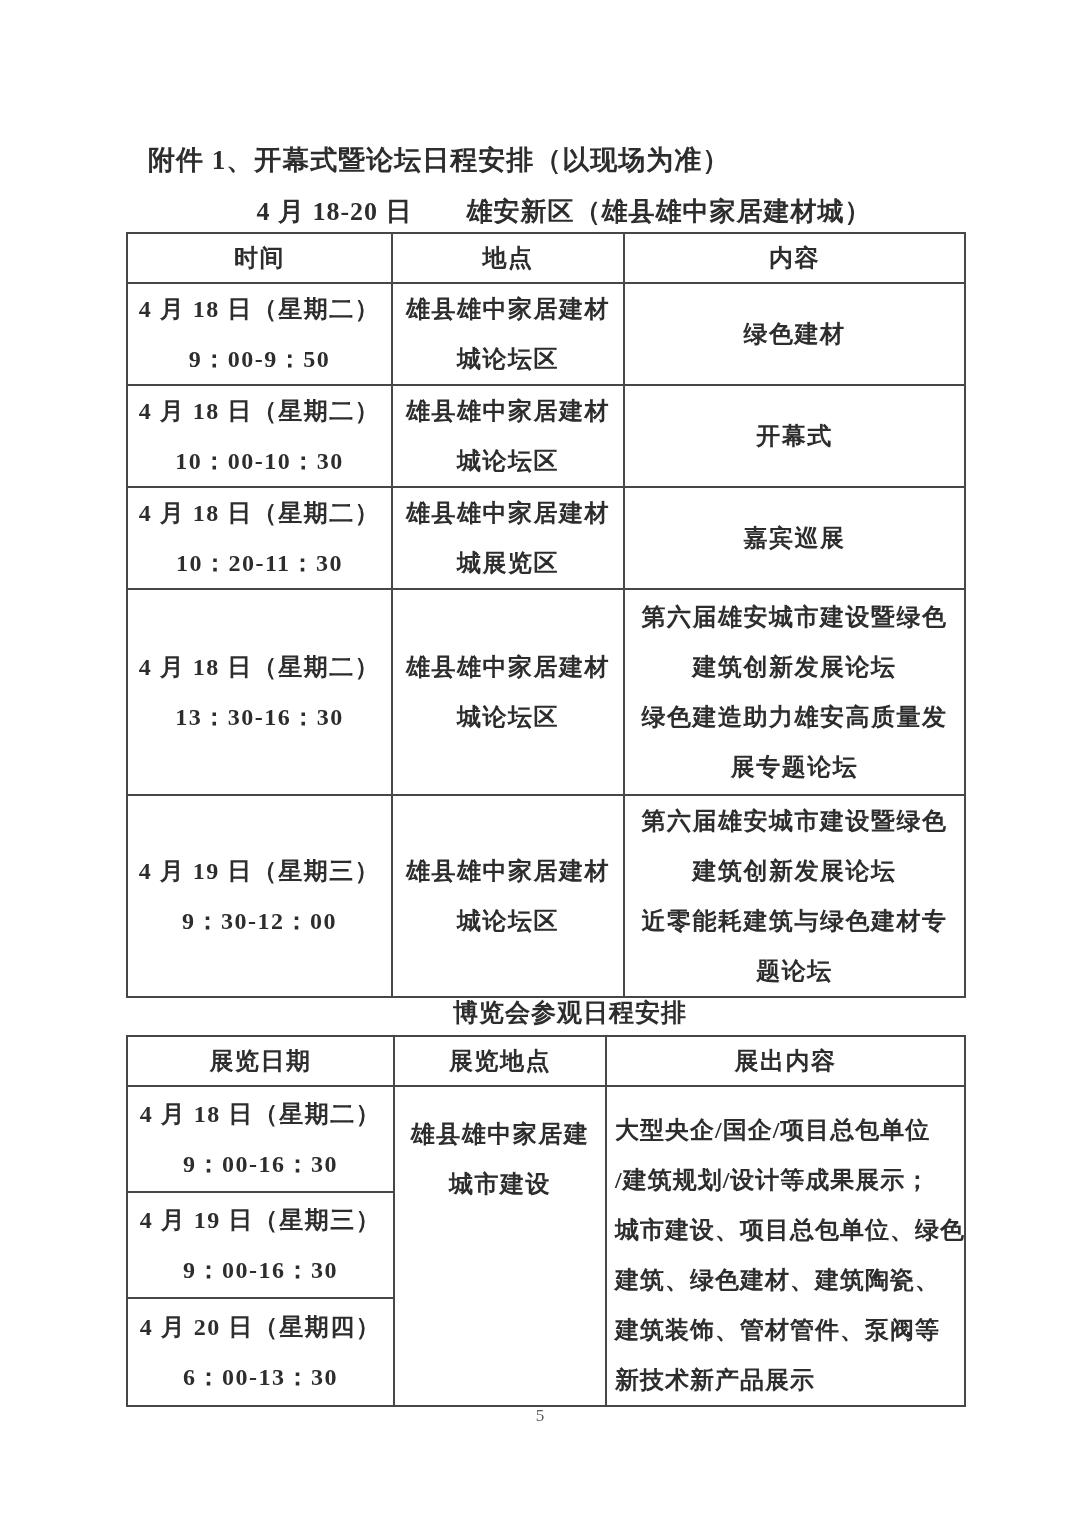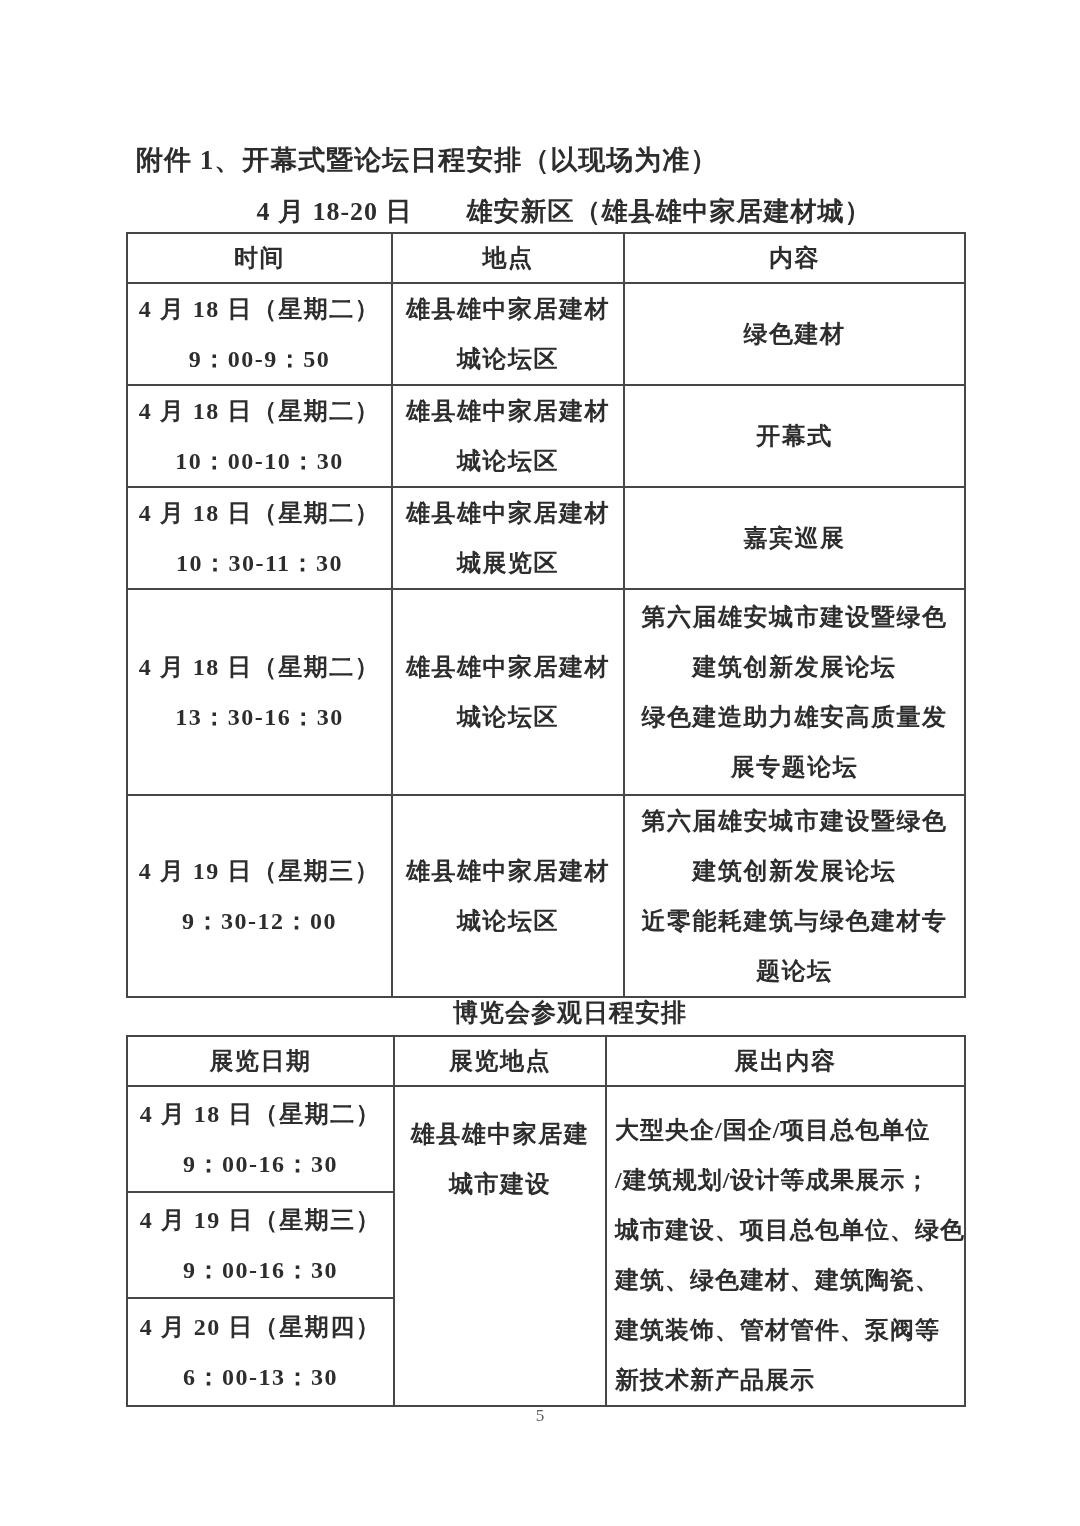--- a/index.html
+++ b/index.html
@@ -11,21 +11,21 @@
     position: relative;
     width: 1080px;
     height: 1526px;
     background: #ffffff;
     font-family: "Liberation Serif", "DejaVu Serif", serif;
     color: #2d2d2d;
     overflow: hidden;
   }
   .doc-title {
     position: absolute;
-    left: 136px;
+    left: 148px;
     top: 142px;
     font-size: 27px;
     font-weight: 700;
     letter-spacing: 1px;
     white-space: nowrap;
   }
   .doc-subtitle {
     position: absolute;
     left: 24px;
     top: 194px;
@@ -150,21 +150,21 @@
         <div class="line">雄县雄中家居建材</div>
         <div class="line">城论坛区</div>
       </td>
       <td>
         <div class="line">开幕式</div>
       </td>
     </tr>
     <tr class="r98">
       <td>
         <div class="line">4 月 18 日（星期二）</div>
-        <div class="line">10：30-11：30</div>
+        <div class="line">10：20-11：30</div>
       </td>
       <td>
         <div class="line">雄县雄中家居建材</div>
         <div class="line">城展览区</div>
       </td>
       <td>
         <div class="line">嘉宾巡展</div>
       </td>
     </tr>
     <tr class="r206">

